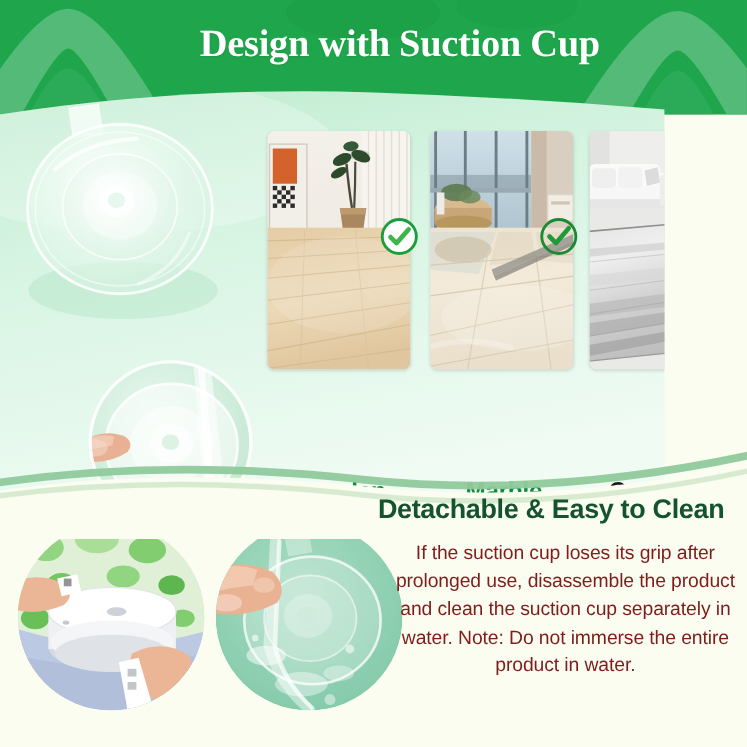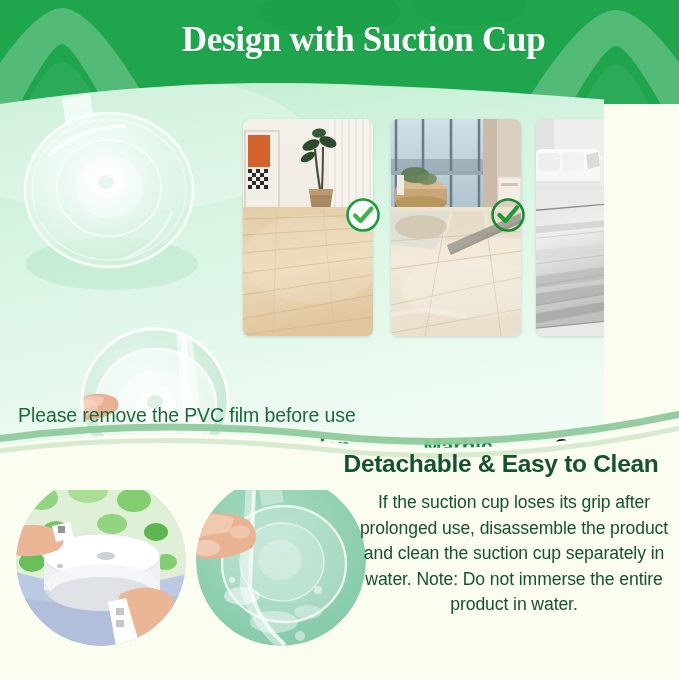--- a/index.html
+++ b/index.html
@@ -168,21 +168,21 @@
     font-family: "Liberation Sans", sans-serif;
     z-index: 6;
   }
   .clean-body {
     position: absolute;
     left: 352px; top: 50px;
     width: 324px;
     text-align: center;
     font-size: 17.6px;
     line-height: 25.5px;
-    color: #14532d;
+    color: #7f1d1d;
     font-family: "Liberation Sans Narrow", "Liberation Sans", sans-serif;
     letter-spacing: -0.1px;
     z-index: 6;
   }
 </style>
 </head>
 <body>
 
 <div id="poster">
 
@@ -498,21 +498,20 @@
     <svg class="badge" id="badge-carpet" viewBox="0 0 38 38">
       <circle cx="19" cy="19" r="15.5" fill="none" stroke="#e02020" stroke-width="2.6"></circle>
       <path d="M 11 11 L 27 27 M 27 11 L 11 27" stroke="#e02020" stroke-width="5" fill="none" stroke-linecap="round"></path>
     </svg>
 
     <div class="floor-label" id="label-wooden">Wooden</div>
     <div class="floor-label" id="label-marble">Marble</div>
     <div class="floor-label" id="label-carpet">Carpet (X)</div>
   </div>
 
-  <div class="pvc-note">Please remove the PVC film before use</div>
 
   <svg class="wave" viewBox="0 0 679 90" preserveAspectRatio="none">
 
     <path d="M 0 46 Q 150 24 330 42 Q 500 60 679 22 L 679 90 L 0 90 Z" fill="#fbfdf0"></path>
 
     <path d="M -10 40 Q 150 16 330 36 Q 500 54 690 12" stroke="#8fca9c" stroke-width="7" fill="none" opacity="0.95"></path>
     <path d="M -10 52 Q 150 30 330 50 Q 500 68 690 26" stroke="#cfe6c9" stroke-width="5" fill="none" opacity="0.8"></path>
   </svg>
 
   <div class="bottom">

